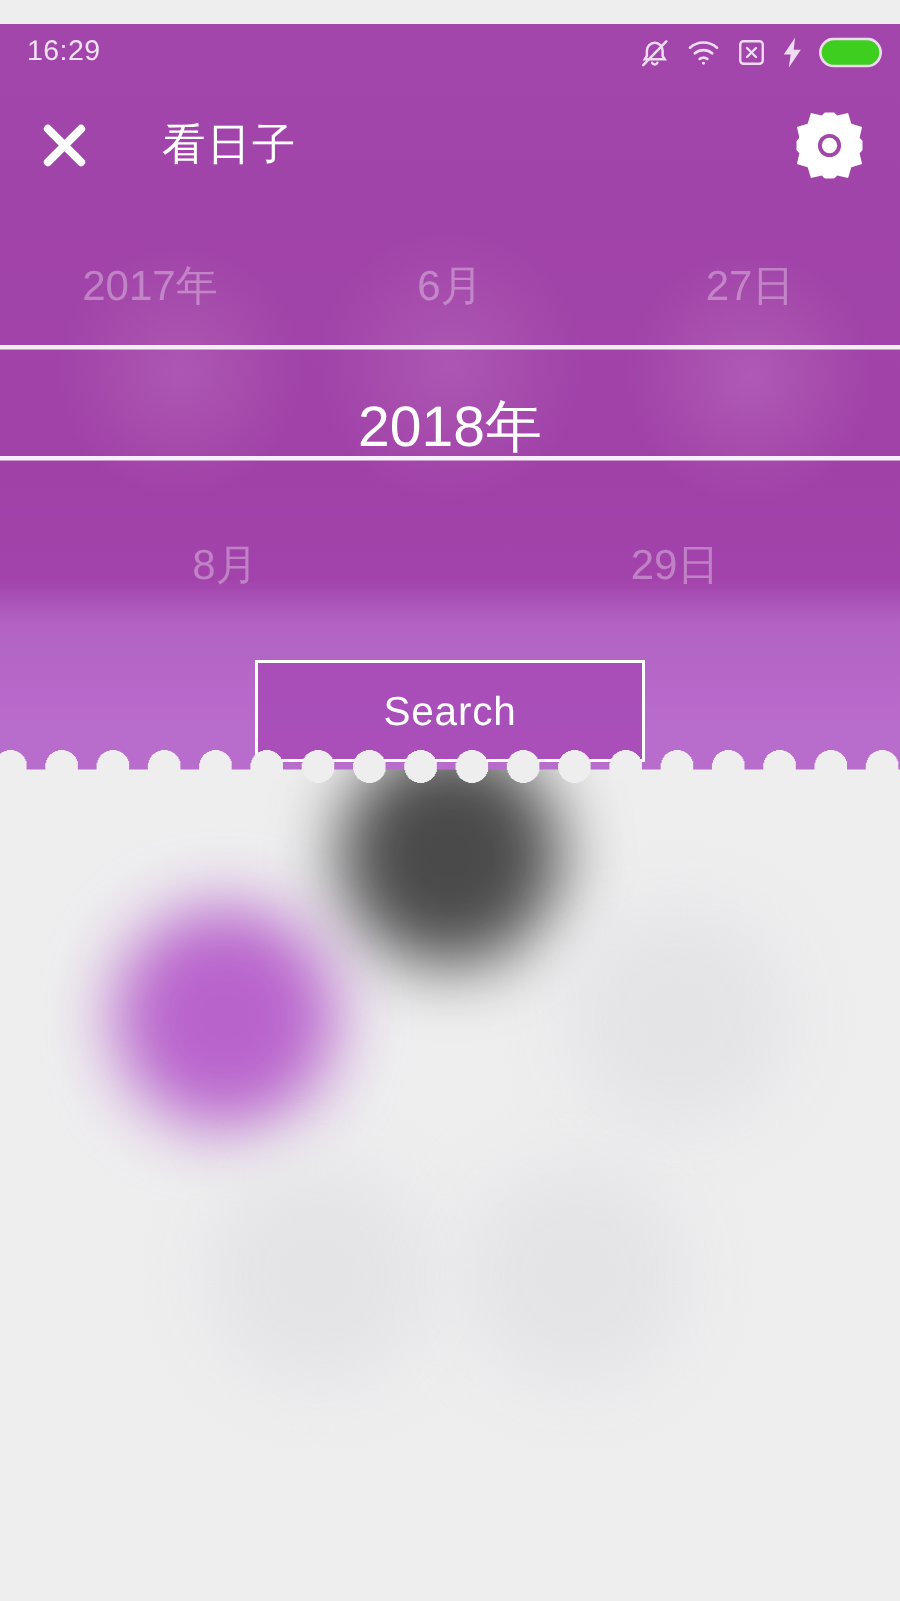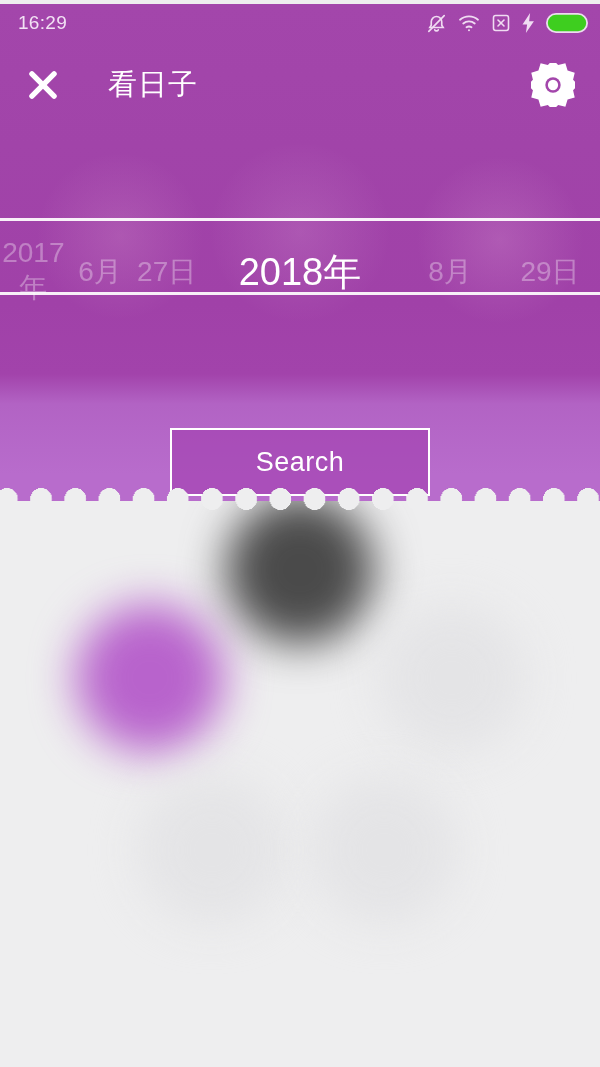--- a/index.html
+++ b/index.html
@@ -20,21 +20,21 @@
     display:flex; align-items:center; justify-content:center;
     filter:blur(22px);
     font-size:26px; font-weight:bold;
   }
   .blob-dark  { background:#4a4a4a; color:#6d6d6d; }
   .blob-purple{ background:#b863cc; color:#cd8add; }
   .blob-faint { background:#e4e4e6; color:#e9e9eb; }
 
   
   #panel {
-    position:absolute; left:0; top:4px; width:600px; height:497px;
+    position:absolute; left:0; top:16px; width:600px; height:497px;
     z-index:1;
     background:
       radial-gradient(circle 120px at 120px 232px, rgba(255,215,235,.14), rgba(255,255,255,0) 70%),
       radial-gradient(circle 130px at 300px 228px, rgba(255,225,245,.13), rgba(255,255,255,0) 70%),
       radial-gradient(circle 120px at 500px 236px, rgba(255,215,240,.16), rgba(255,255,255,0) 70%),
       linear-gradient(to bottom,
         #a346ab 0px, #a144a9 140px, #a041a8 300px,
         #a243ab 370px, #b263c4 400px, #b86ccc 470px, #b86ccc 497px);
   }
   
@@ -72,21 +72,21 @@
   #gear-btn {
     width:50px; height:50px; display:flex; align-items:center; justify-content:center;
     cursor:pointer;
   }
 
   
   #picker {
     position:relative; margin-top:4px; height:280px; width:100%;
   }
   #picker-rows {
-    position:absolute; inset:0; display:flex; justify-content:flex-end;
+    position:absolute; inset:0; display:flex; flex-direction:column;justify-content:flex-end;
   }
   .prow {
     flex:1; display:flex; align-items:center;
   }
   .pcell {
     flex:1; text-align:center; font-weight:300;
   }
   .row-above .pcell, .row-below .pcell {
     color:rgba(255,255,255,.33); font-size:28px;
   }

